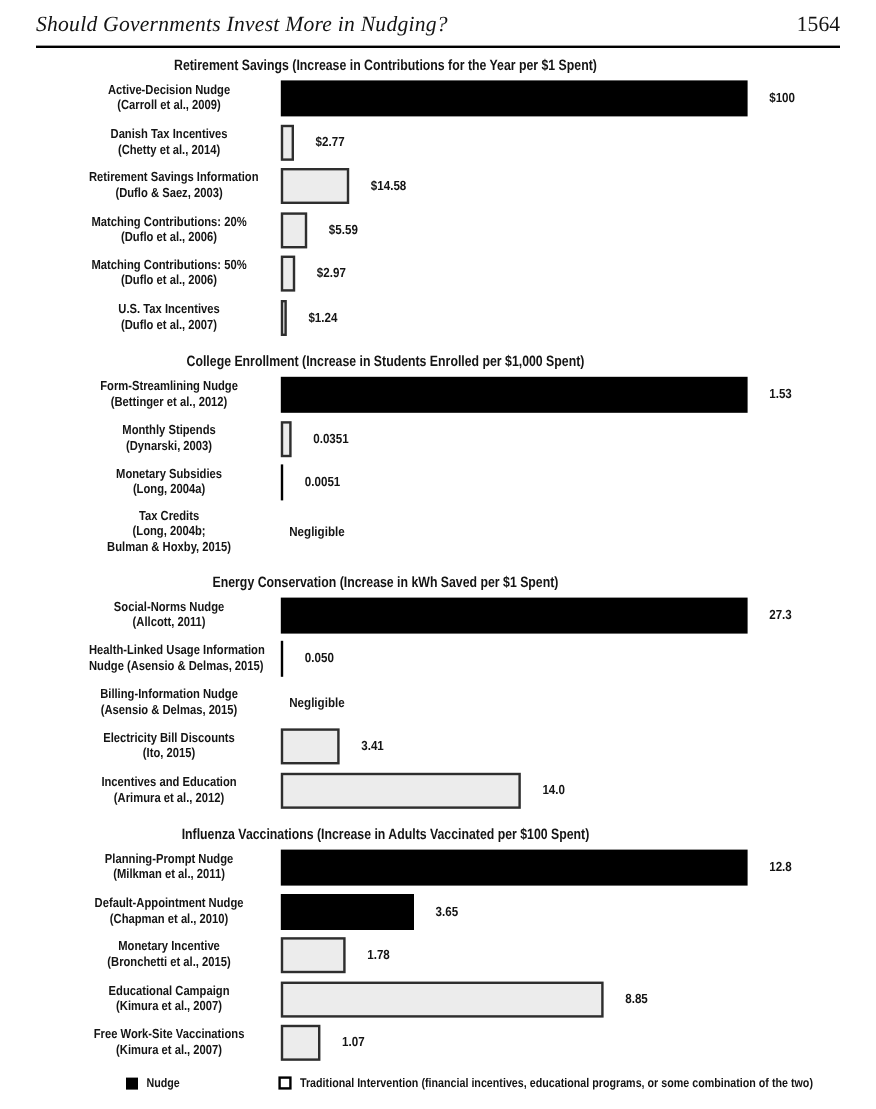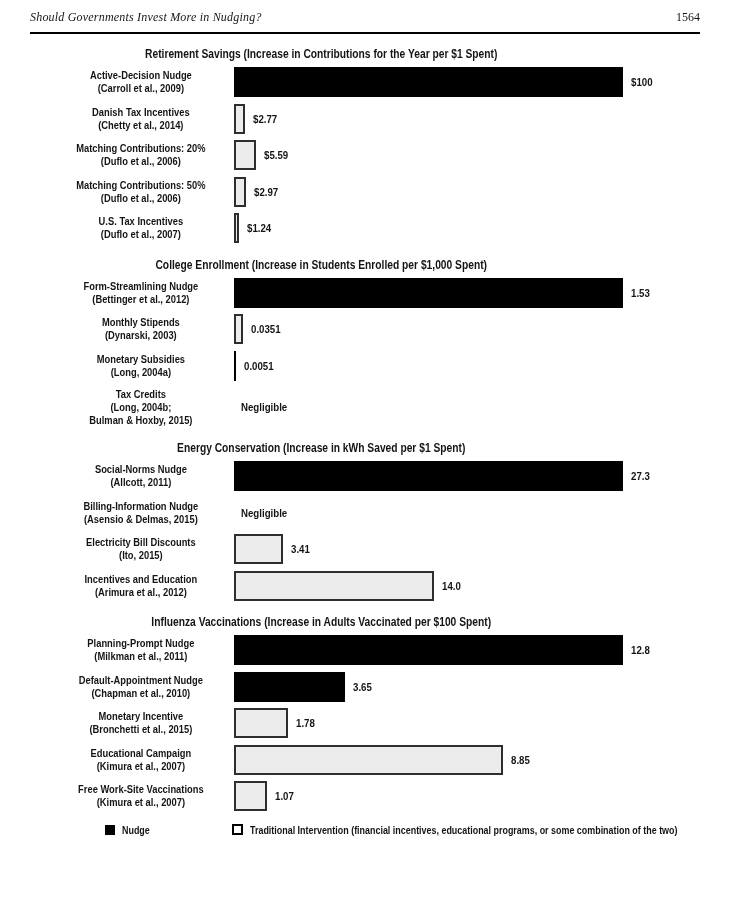--- a/index.html
+++ b/index.html
@@ -5,40 +5,40 @@
   html,body{margin:0;padding:0;background:#fff;}
   .page{
     position:relative;width:730px;height:924px;background:#ffffff;
     font-family:"Liberation Sans",sans-serif;color:#141414;overflow:hidden;
   }
   
   .running-head{
     position:absolute;top:10px;left:30px;right:30px;
     display:flex;justify-content:space-between;align-items:baseline;
     border-bottom:2px solid #000;padding-bottom:7px;
-    font-family:"Liberation Serif","DejaVu Serif",serif;font-size:12px;
+    font-family:"Liberation Serif","DejaVu Serif",serif;font-size:18px;
   }
   .rh-title{font-style:italic;letter-spacing:.2px;}
   .rh-page{font-style:normal;}
   
   .figure{position:absolute;top:44px;left:58px;right:30px;}
   .section{margin:0 0 2px 0;text-align:center;}
   .section + .section{margin-top:8px;}
   .section-title{
     font-weight:bold;font-size:12.5px;line-height:20px;white-space:nowrap;
     transform:scaleX(0.82);transform-origin:0 50%;
   }
   .row{display:flex;align-items:center;min-height:36.5px;}
   .row.tall{min-height:46px;}
   .row-label{
     box-sizing:border-box;width:176px;padding-left:19px;flex:none;
     font-weight:bold;font-size:11px;line-height:13px;white-space:nowrap;
     transform:scaleX(0.85);transform-origin:0 50%;
   }
-  .bar-area{flex:1;display:flex;align-items:center;height:30px;}
+  .bar-area{flex:1;display:flex;align-items:center;height:30px;gap:10px;}
   .bar{height:30px;box-sizing:border-box;flex:none;}
   .bar.nudge{background:#000;}
   .bar.traditional{background:#ececec;border:2px solid #2e2e2e;}
   .bar.thin{background:#000;border:none;}
   .value-label{
     margin-left:8px;font-weight:bold;font-size:11px;white-space:nowrap;
     transform:scaleX(0.88);transform-origin:0 50%;
   }
   .value-label.negligible{margin-left:7px;}
   
@@ -83,20 +83,30 @@
             <div class="label-line">Danish Tax Incentives</div>
             <div class="label-line">(Chetty et al., 2014)</div>
           </div>
           <div class="bar-area">
             <div class="bar traditional" style="width: 10.8px;"></div>
             <span class="value-label">$2.77</span>
           </div>
         </div>
         <div class="row">
           <div class="row-label">
+            <div class="label-line">Retirement Savings Information</div>
+            <div class="label-line">(Duflo &amp; Saez, 2003)</div>
+          </div>
+          <div class="bar-area">
+            <div class="bar traditional" style="width: 56.7px;"></div>
+            <span class="value-label">$14.58</span>
+          </div>
+        </div>
+        <div class="row">
+          <div class="row-label">
             <div class="label-line">Matching Contributions: 20%</div>
             <div class="label-line">(Duflo et al., 2006)</div>
           </div>
           <div class="bar-area">
             <div class="bar traditional" style="width: 21.7px;"></div>
             <span class="value-label">$5.59</span>
           </div>
         </div>
         <div class="row">
           <div class="row-label">
@@ -165,20 +175,30 @@
       <div class="section">
         <div class="section-title">Energy Conservation (Increase in kWh Saved per $1 Spent)</div>
         <div class="row">
           <div class="row-label">
             <div class="label-line">Social-Norms Nudge</div>
             <div class="label-line">(Allcott, 2011)</div>
           </div>
           <div class="bar-area">
             <div class="bar nudge" style="width: 389px;"></div>
             <span class="value-label">27.3</span>
+          </div>
+        </div>
+        <div class="row">
+          <div class="row-label">
+            <div class="label-line">Health-Linked Usage Information</div>
+            <div class="label-line">Nudge (Asensio &amp; Delmas, 2015)</div>
+          </div>
+          <div class="bar-area">
+            <div class="bar thin" style="width: 2px;"></div>
+            <span class="value-label">0.050</span>
           </div>
         </div>
         <div class="row">
           <div class="row-label">
             <div class="label-line">Billing-Information Nudge</div>
             <div class="label-line">(Asensio &amp; Delmas, 2015)</div>
           </div>
           <div class="bar-area">
             <span class="value-label negligible">Negligible</span>
           </div>

